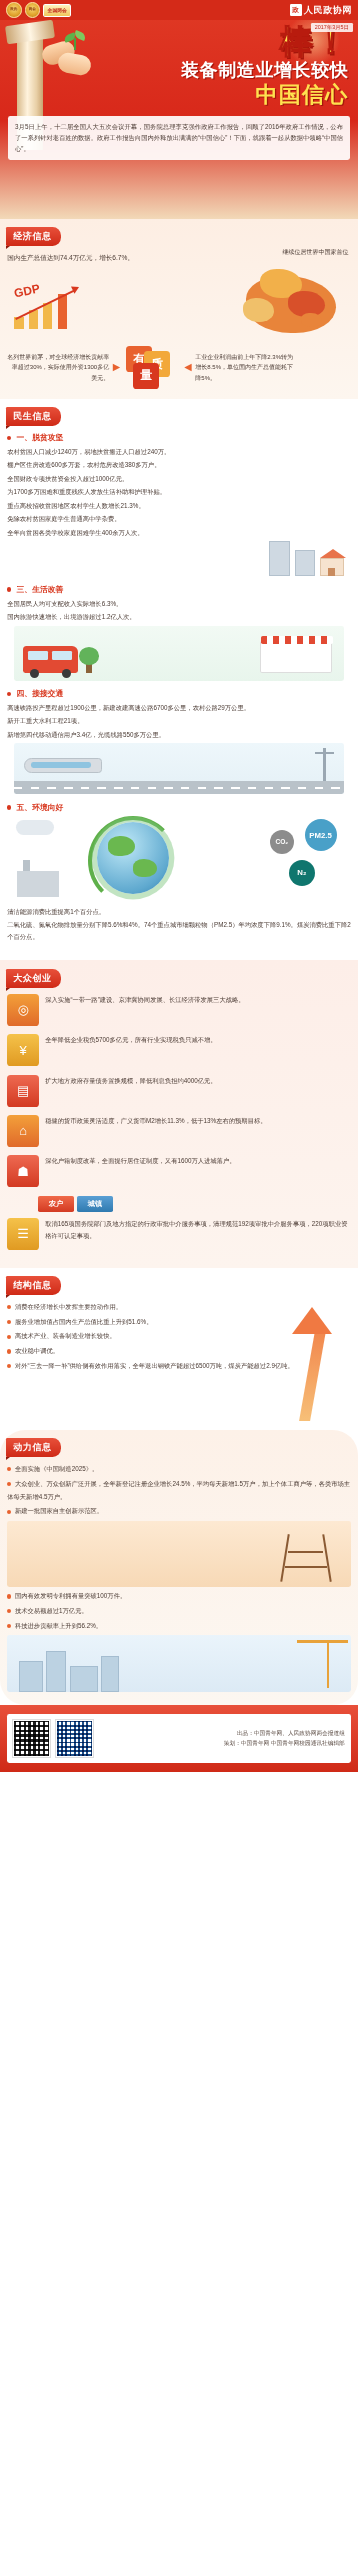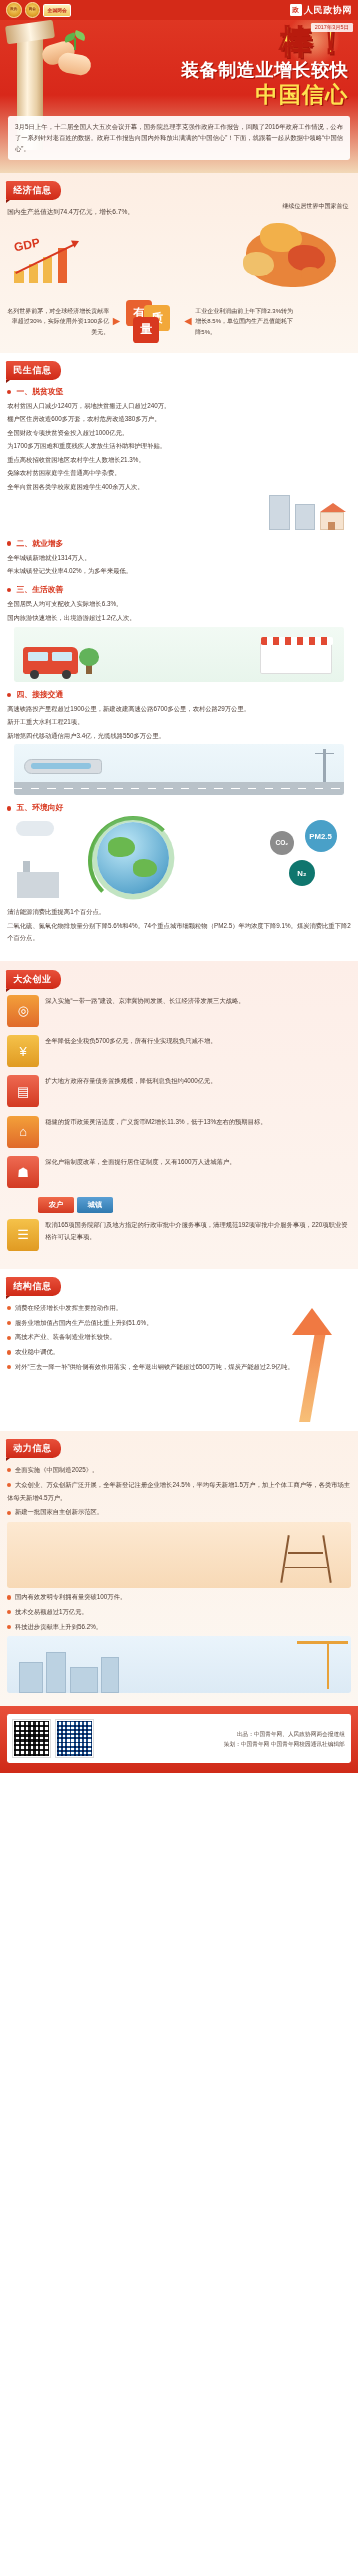--- a/index.html
+++ b/index.html
@@ -13,21 +13,21 @@
     width: 358px;
     position: relative;
     overflow: hidden;
   }
 
   
   .header {
     position: relative;
     background: linear-gradient(180deg,#e03a25 0%, #d8281a 55%, #f2d9b8 100%);
     padding: 0 0 0 0;
-    height: 173px;
+    height: 219px;
     overflow: hidden;
   }
   .hdr-topbar {
     height: 20.3px;
     background: #d42a18;
     display: flex;
     align-items: center;
     padding: 0 6px;
     position: relative;
     z-index: 5;
@@ -321,21 +321,21 @@
   }
   .up-arrow {
     position:absolute; right: 16.7px; top: 6px; width: 72px; height: 114px; z-index:1; opacity:.9;
   }
   .ua-shaft { position:absolute; right: 24px; bottom: 0; width: 10.8px; height: 90px;
     background: linear-gradient(180deg,#f07a3a,#f7b96a); transform: skewX(-10deg);}
   .ua-head { position:absolute; right: 9.6px; top: 0; width:0;height:0;
     border-left: 20.3px solid transparent; border-right: 20.3px solid transparent; border-bottom: 27.5px solid #ef6b2e;}
 
   
-  .sec-power { background: linear-gradient(180deg,#fdf1e8,#fcf7f1); }
+  .sec-power { background: linear-gradient(180deg,#fdf1e8,#fcf7f1); border-radius: 25px; }
   .power-list { margin: 0 7.2px; font-size: 6.3px; line-height: 2.05; color:#4a3a33; }
   .power-list p { margin-bottom: 1.8px; }
   .oil-scene { position: relative; height: 66px; margin: 2.4px 7.2px 3.6px 7.2px;
     background: linear-gradient(180deg,#fde9d2,#f7d9b6); border-radius:2.4px; overflow:hidden;}
   .derrick { position:absolute; right: 18px; bottom: 4.8px; width: 54px; height: 54px;}
   .derrick .leg { position:absolute; bottom:0; width:2.4px;height:48px;background:#8a5a33;}
   .derrick .l1{left:4.8px;transform:rotate(9deg);} .derrick .l2{right:4.8px;transform:rotate(-9deg);}
   .derrick .x1{position:absolute;bottom:14.3px;left:6px;width:42px;height:1.8px;background:#8a5a33;}
   .derrick .x2{position:absolute;bottom:29px;left:9.6px;width:35px;height:1.8px;background:#8a5a33;}
   .city-scene { position: relative; height: 57px; margin: 2.4px 7.2px 3.6px 7.2px;
@@ -467,30 +467,20 @@
           <div class="house">
             <div class="roof"></div>
               <div class="body"></div>
               <div class="door"></div>
           </div>
         </div>
       </div>
     </div>
 
     
-    <div class="item">
-      <div class="item-h">
-        <span class="dot"></span>
-        <span>二、</span><span>就业增多</span>
-      </div>
-      <div class="item-body">
-        <p>全年城镇新增就业1314万人。</p>
-        <p>年末城镇登记失业率4.02%，为多年来最低。</p>
-      </div>
-    </div>
 
     
     <div class="item">
       <div class="item-h">
         <span class="dot"></span>
         <span>三、</span><span>生活改善</span>
       </div>
       <div class="item-body">
         <p>全国居民人均可支配收入实际增长6.3%。</p>
         <p>国内旅游快速增长，出境游游超过1.2亿人次。</p>

